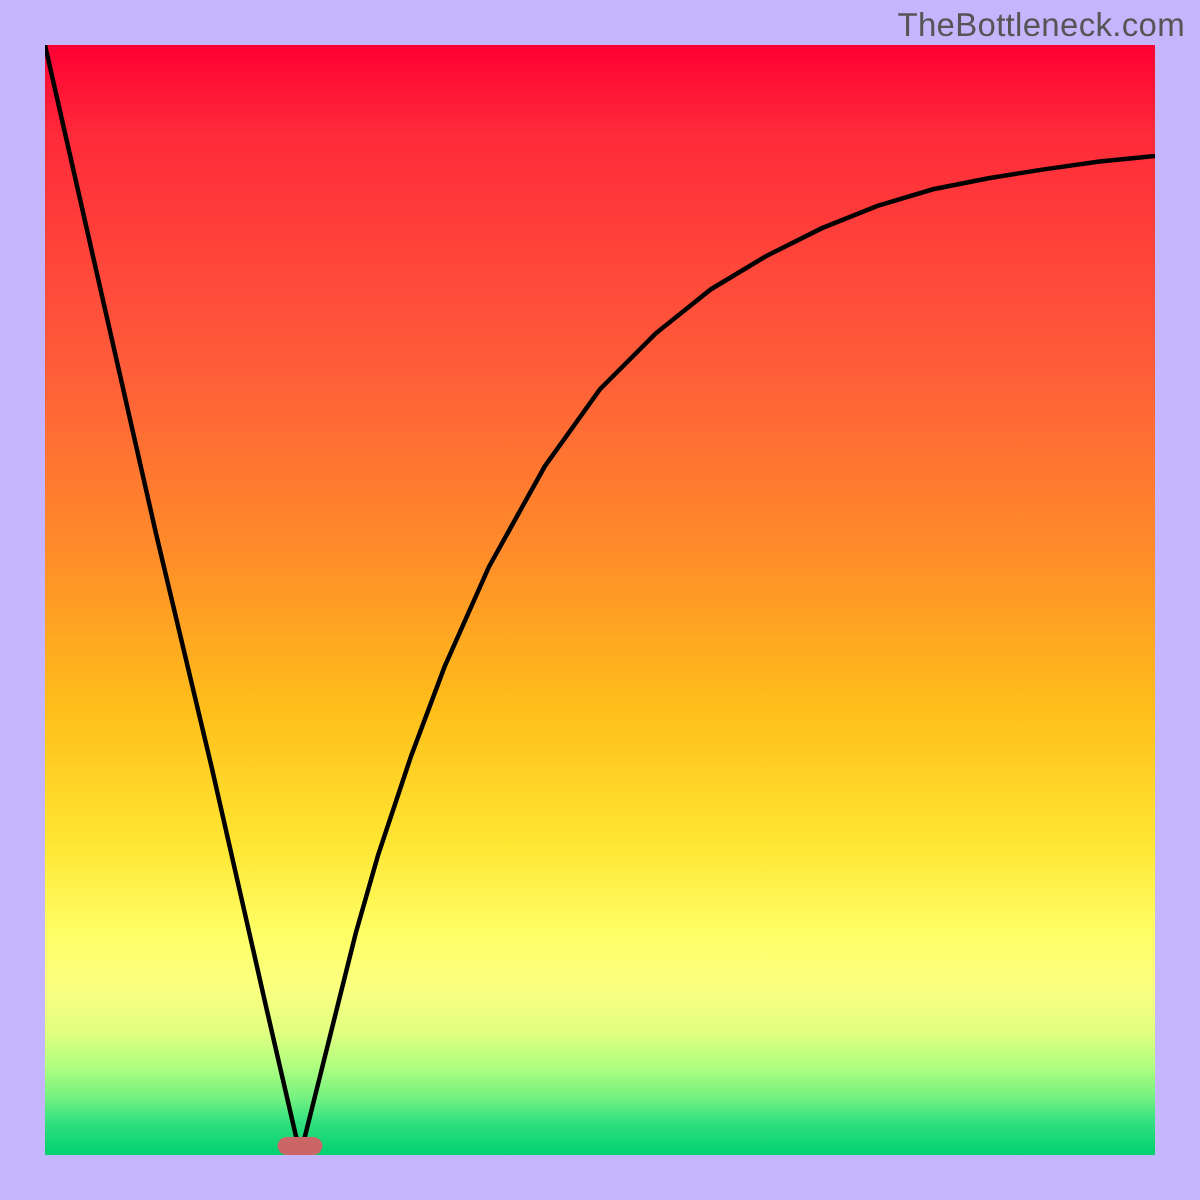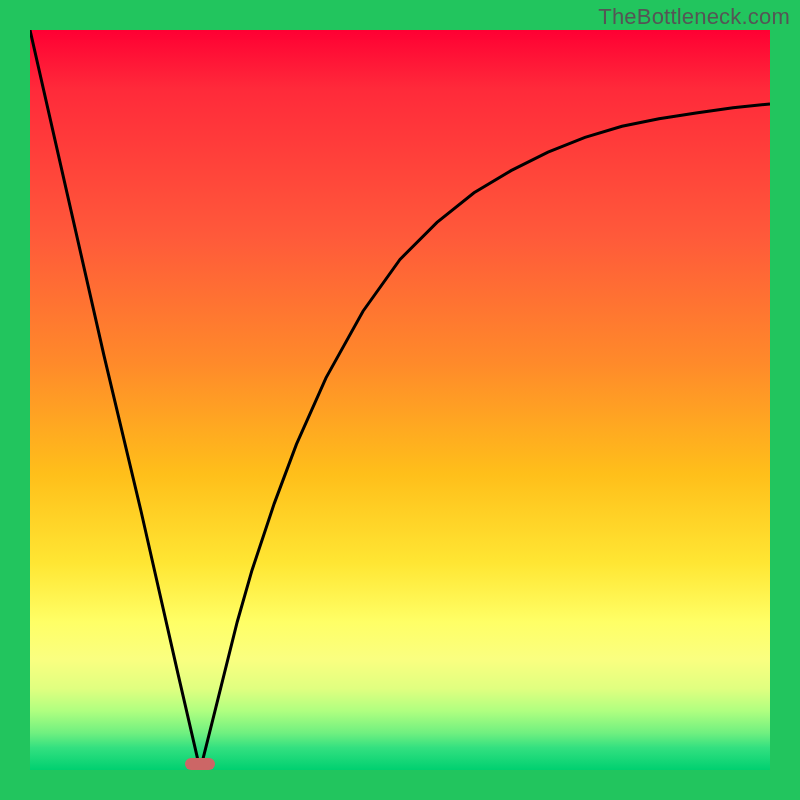--- a/index.html
+++ b/index.html
@@ -8,21 +8,21 @@
     width: 800px;
     height: 800px;
     overflow: hidden;
     background: #000;
     font-family: Arial, Helvetica, sans-serif;
   }
   .frame {
     position: relative;
     width: 800px;
     height: 800px;
-    background: #22c55e;
+    background: #c4b5fd;
   }
   .plot-area {
     position: absolute;
     left: 30px;
     top: 30px;
     width: 740px;
     height: 740px;
     overflow: hidden;
   }
   .gradient-bg {

